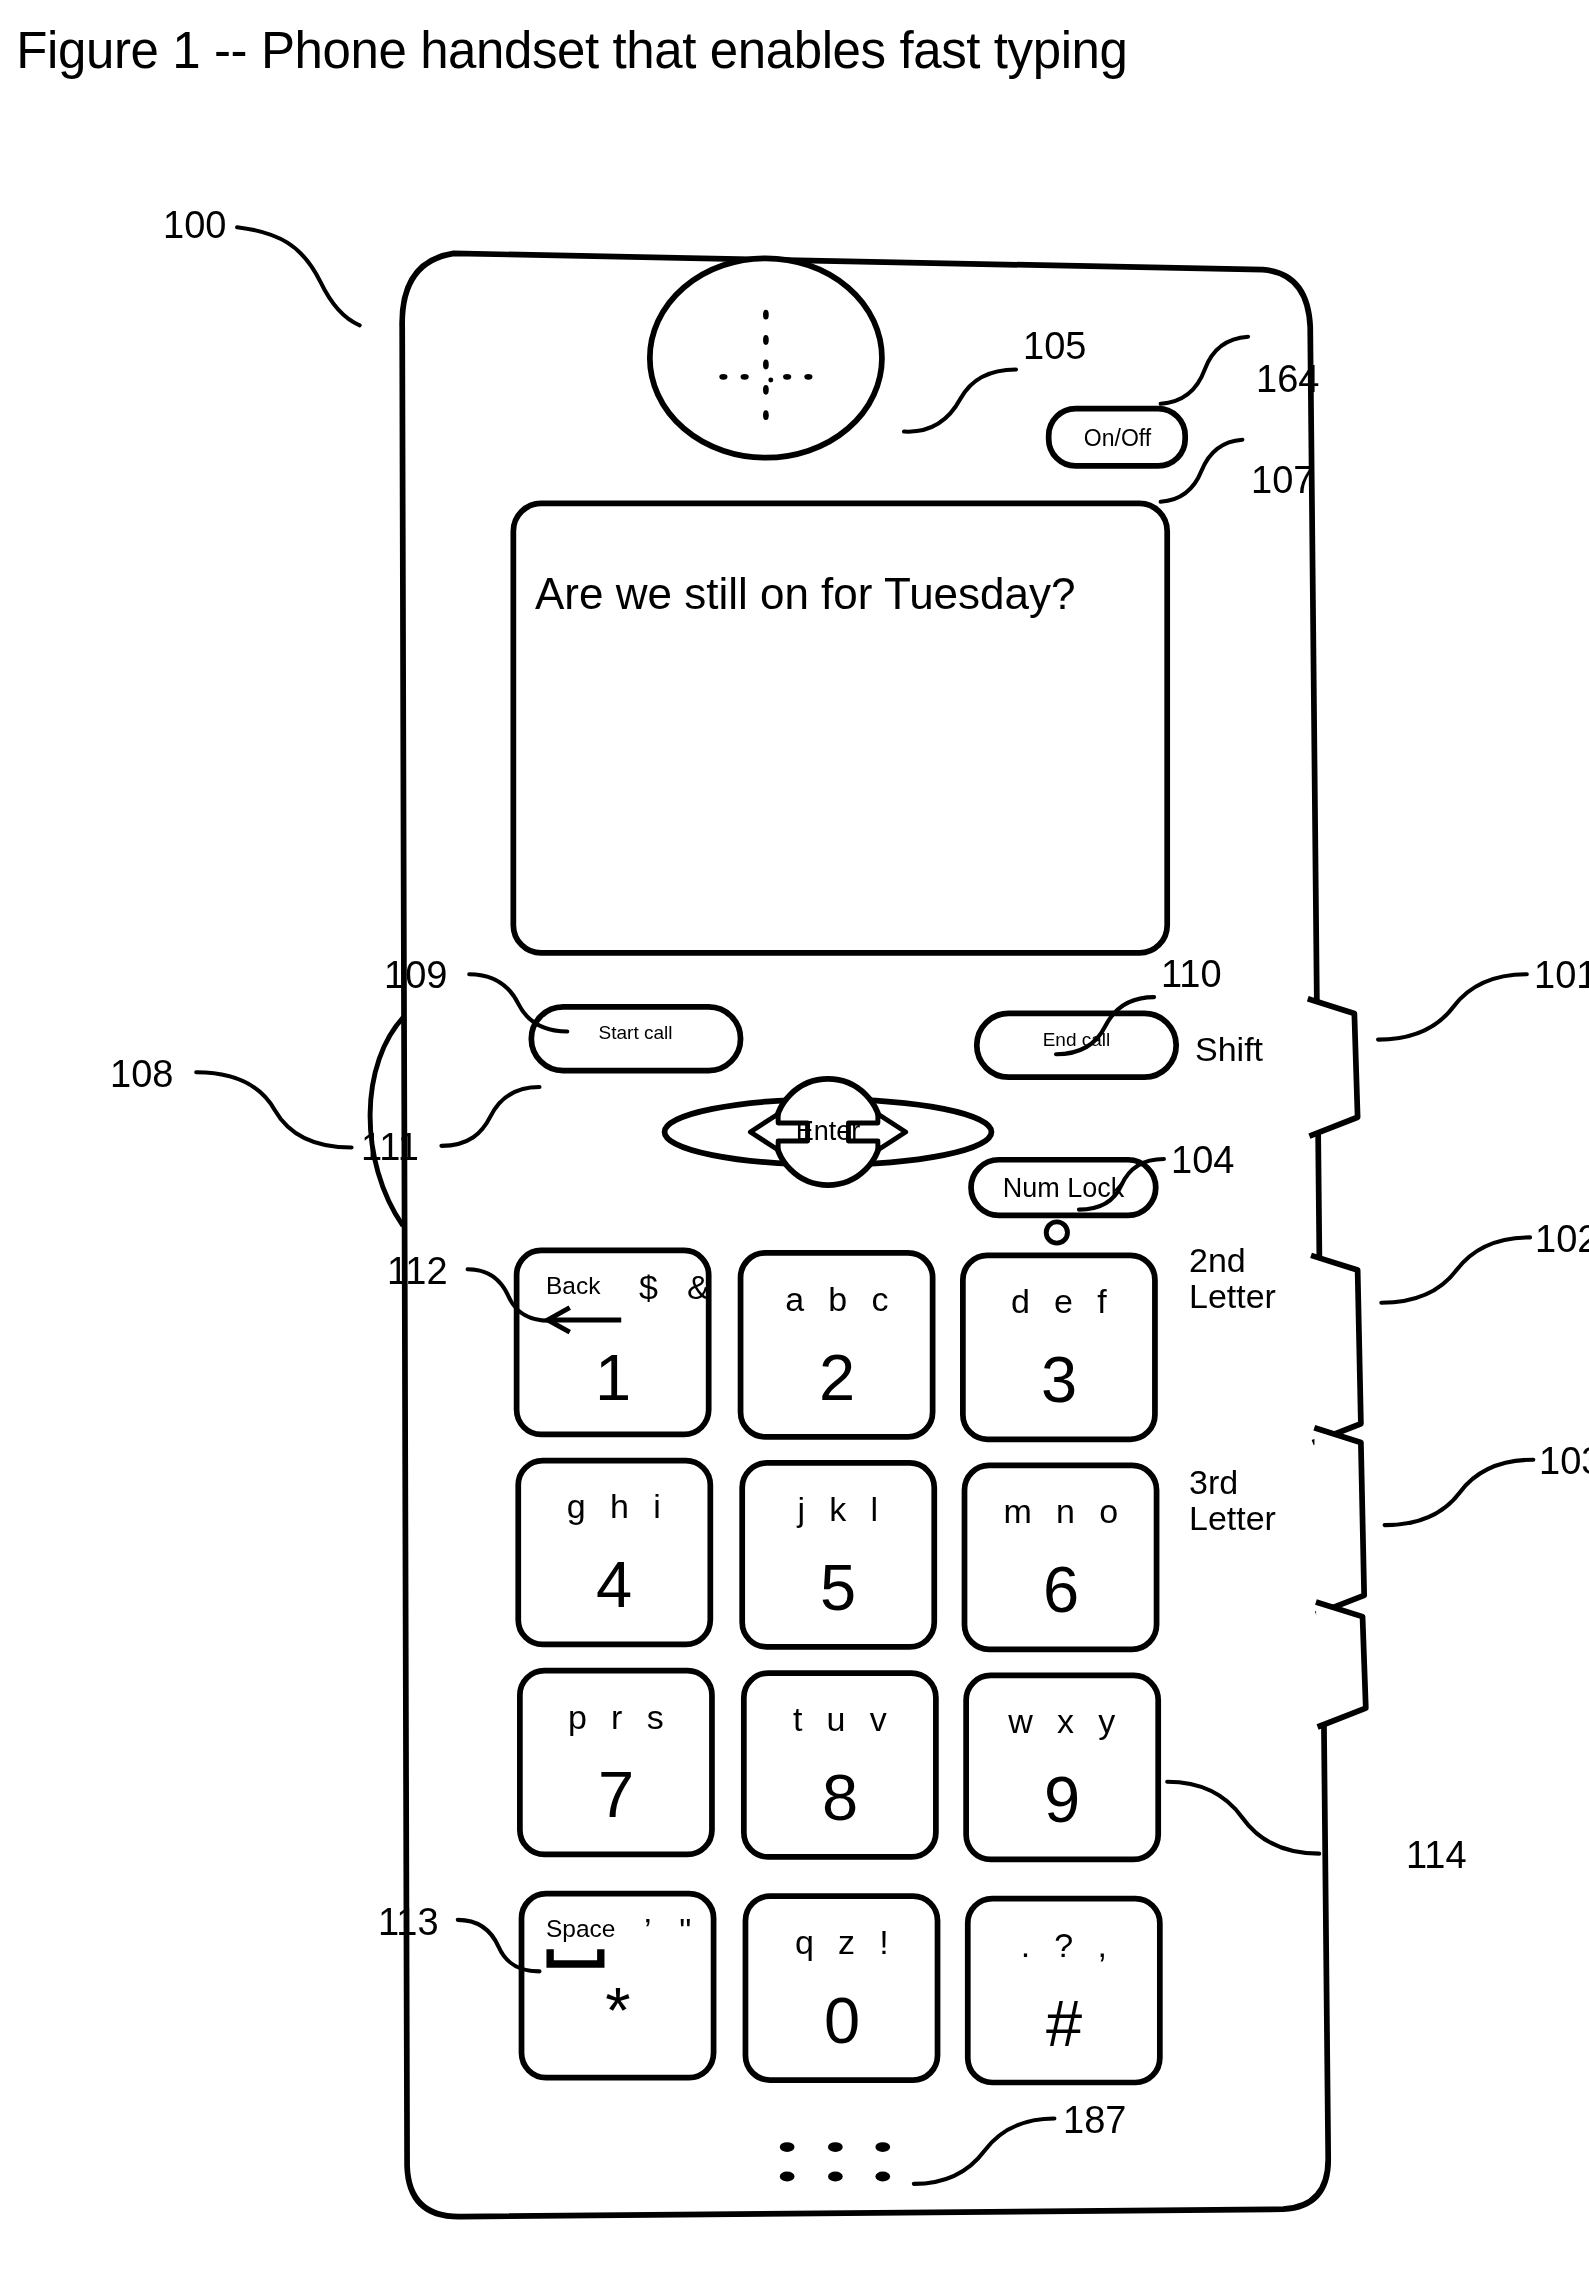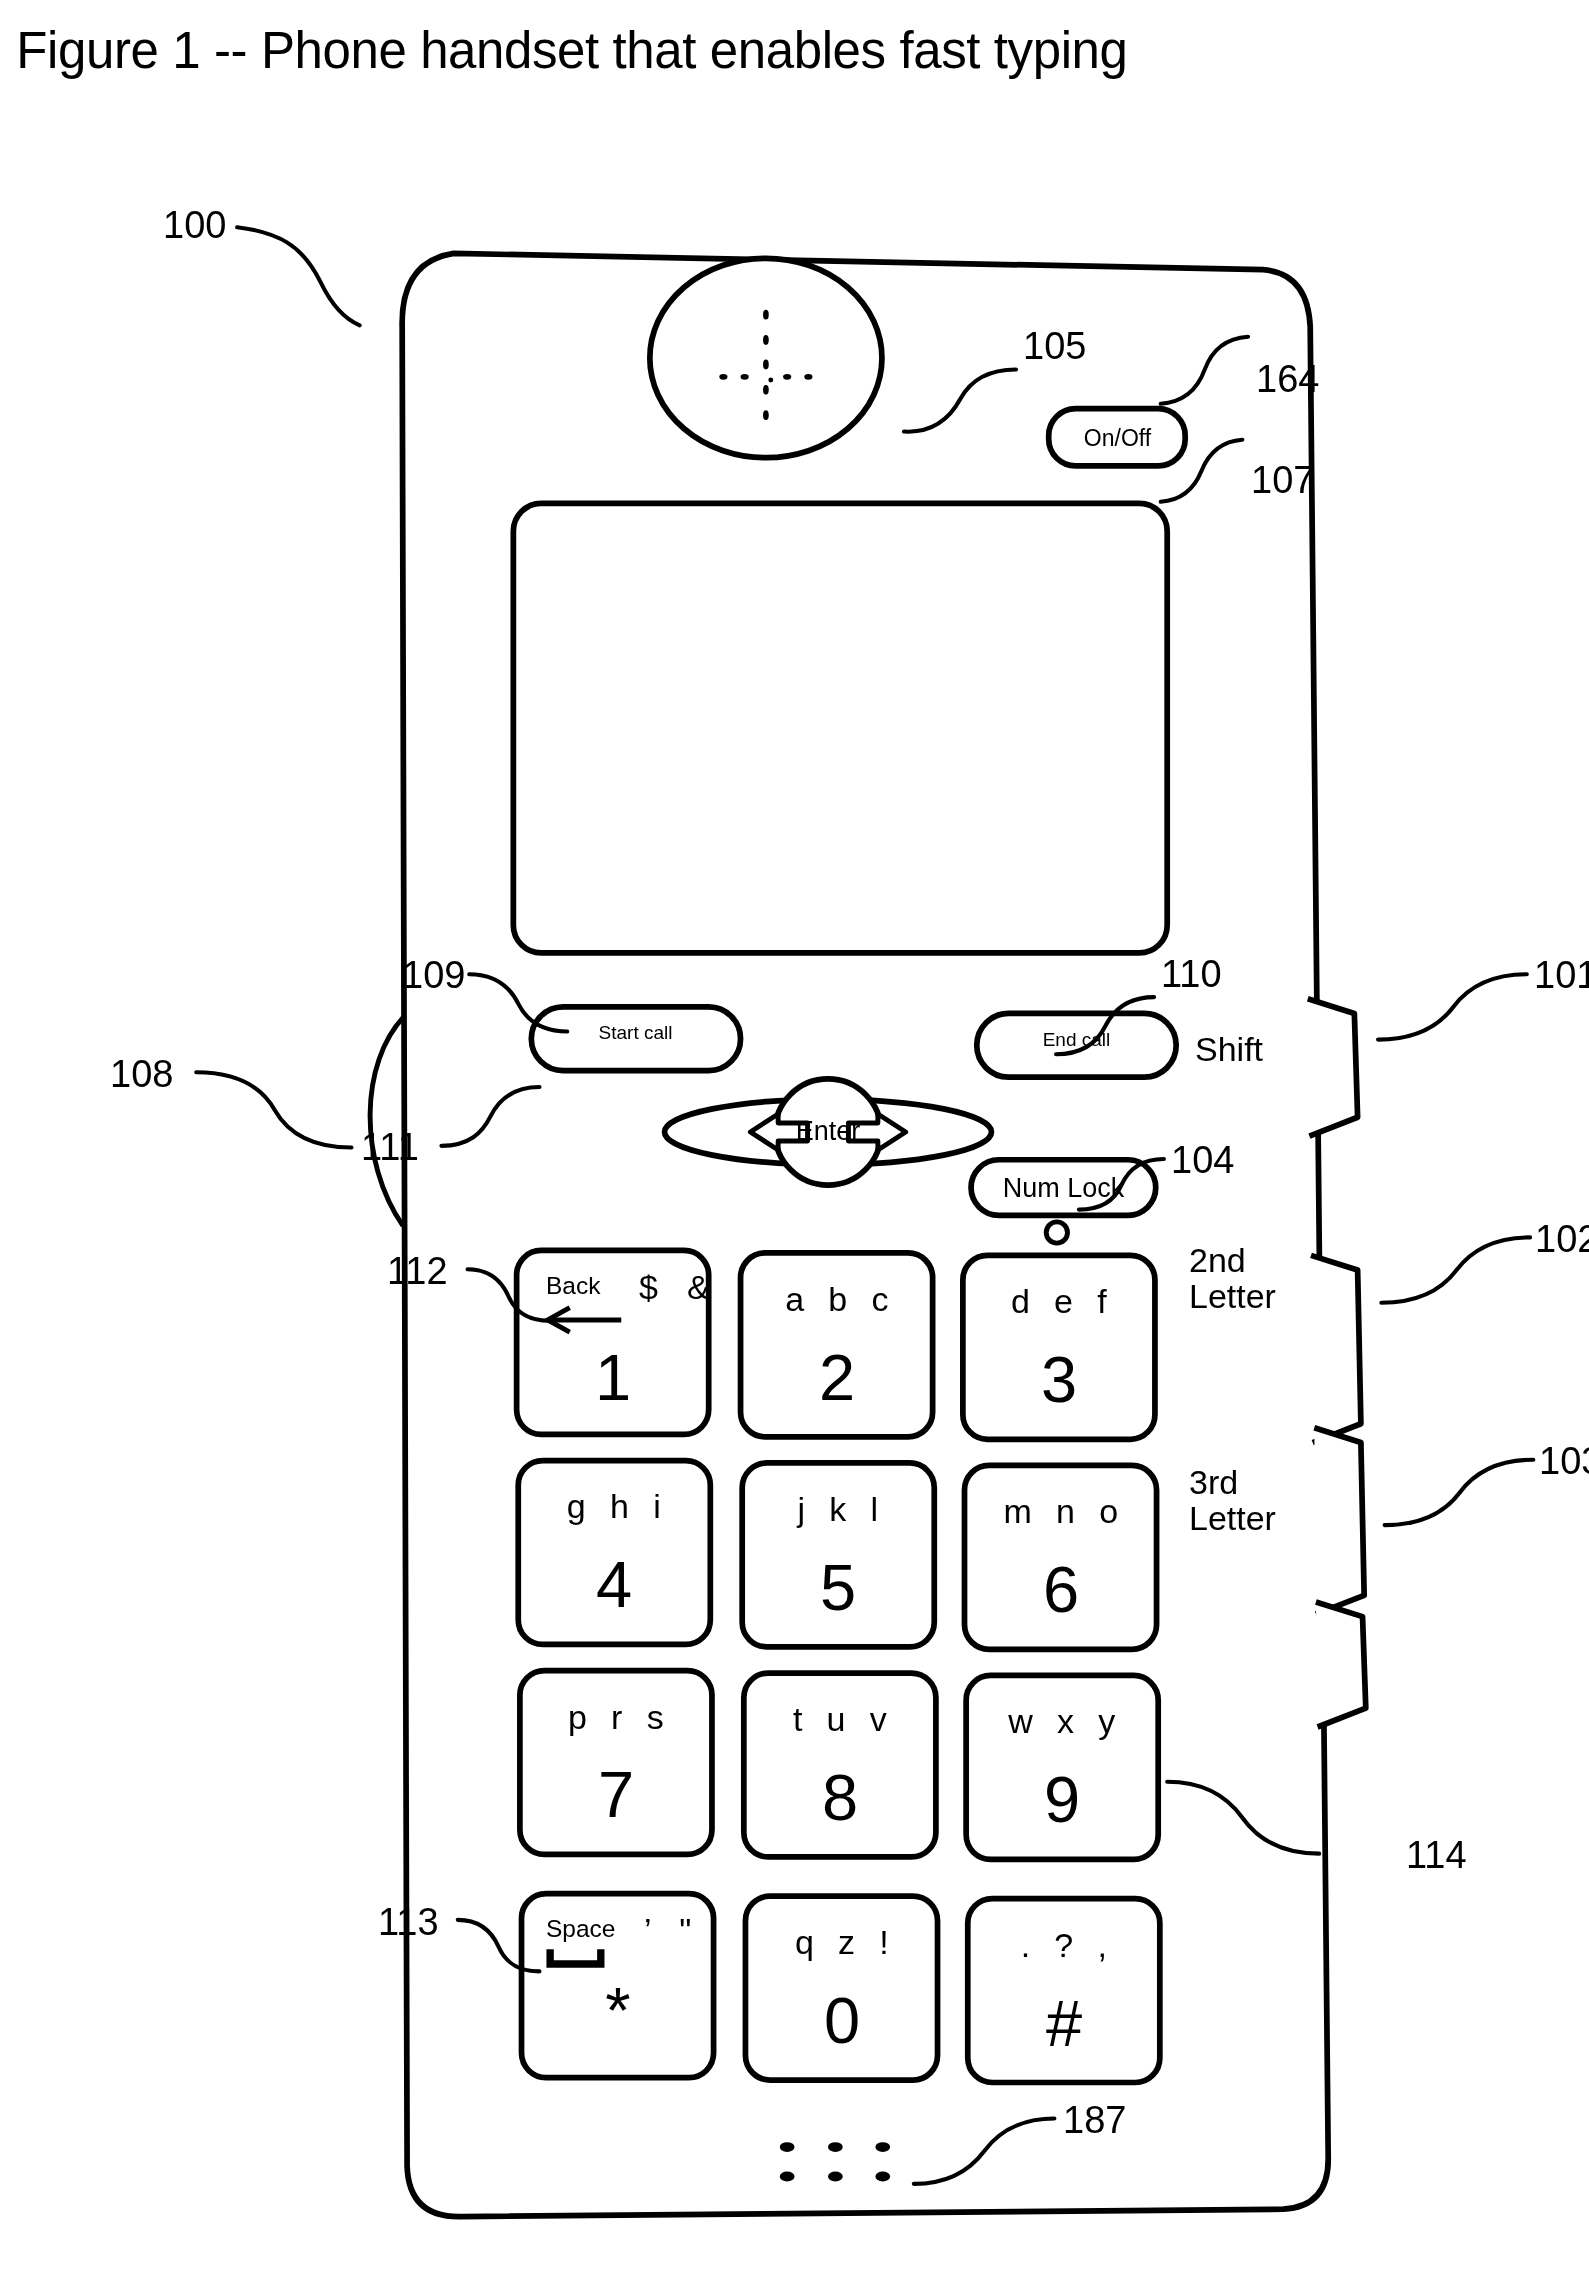--- a/index.html
+++ b/index.html
@@ -225,21 +225,21 @@
   <div class="txt ref" style="left:163px; top:206px;">100</div>
 
   <div class="txt ref" style="left:1023px; top:327px;">105</div>
 
   <div class="txt ref" style="left:1256px; top:360px;">164</div>
 
   <div class="txt ref" style="left:1251px; top:461px;">107</div>
 
   <div class="txt ref" style="left:110px; top:1055px;">108</div>
 
-  <div class="txt ref" style="left:402px; top:956px;text-align:right;">109</div>
+  <div class="txt ref" style="left:384px; top:956px;text-align:right;">109</div>
 
   <div class="txt ref" style="left:1161px; top:955px;">110</div>
 
   <div class="txt ref" style="left:361px; top:1128px;">111</div>
 
   <div class="txt ref" style="left:1171px; top:1141px;">104</div>
 
   <div class="txt ref" style="left:387px; top:1252px;">112</div>
 
   <div class="txt ref" style="left:378px; top:1903px;">113</div>
@@ -249,20 +249,21 @@
   <div class="txt ref" style="left:1063px; top:2101px;">187</div>
 
   <div class="txt ref" style="left:1534px; top:956px;">101</div>
 
   <div class="txt ref" style="left:1535px; top:1220px;">102</div>
 
   <div class="txt ref" style="left:1539px; top:1442px;">103</div>
 
   <div class="txt onoff-label center" style="left:1049px; top:427px; width:137px;">On/Off</div>
 
+  <div class="txt screen-text" style="left:535px; top:572px;">Are we still on for Tuesday?</div>
 
   <div class="txt btn-label center" style="left:531px; top:1023px; width:209px;">Start call</div>
 
   <div class="txt btn-label center" style="left:977px; top:1030px; width:199px;">End call</div>
 
   <div class="txt btn-label-s center" style="left:775px; top:1118px; width:106px;">Enter</div>
 
   <div class="txt btn-label-s center" style="left:971px; top:1175px; width:185px;">Num Lock</div>
 
   <div class="txt side-label" style="left:1195px; top:1032px;">Shift</div>

